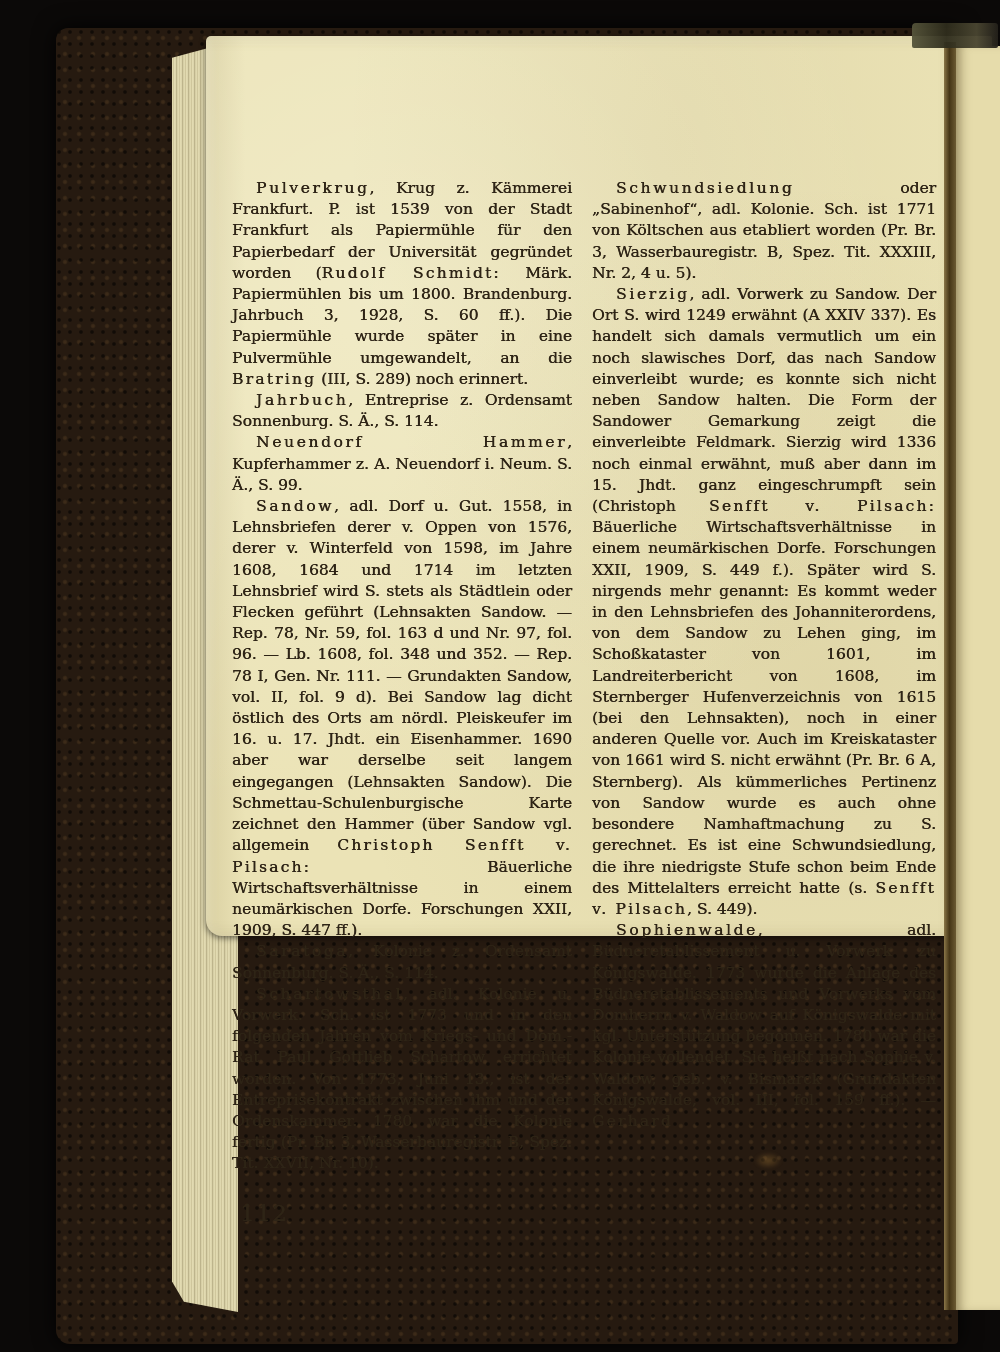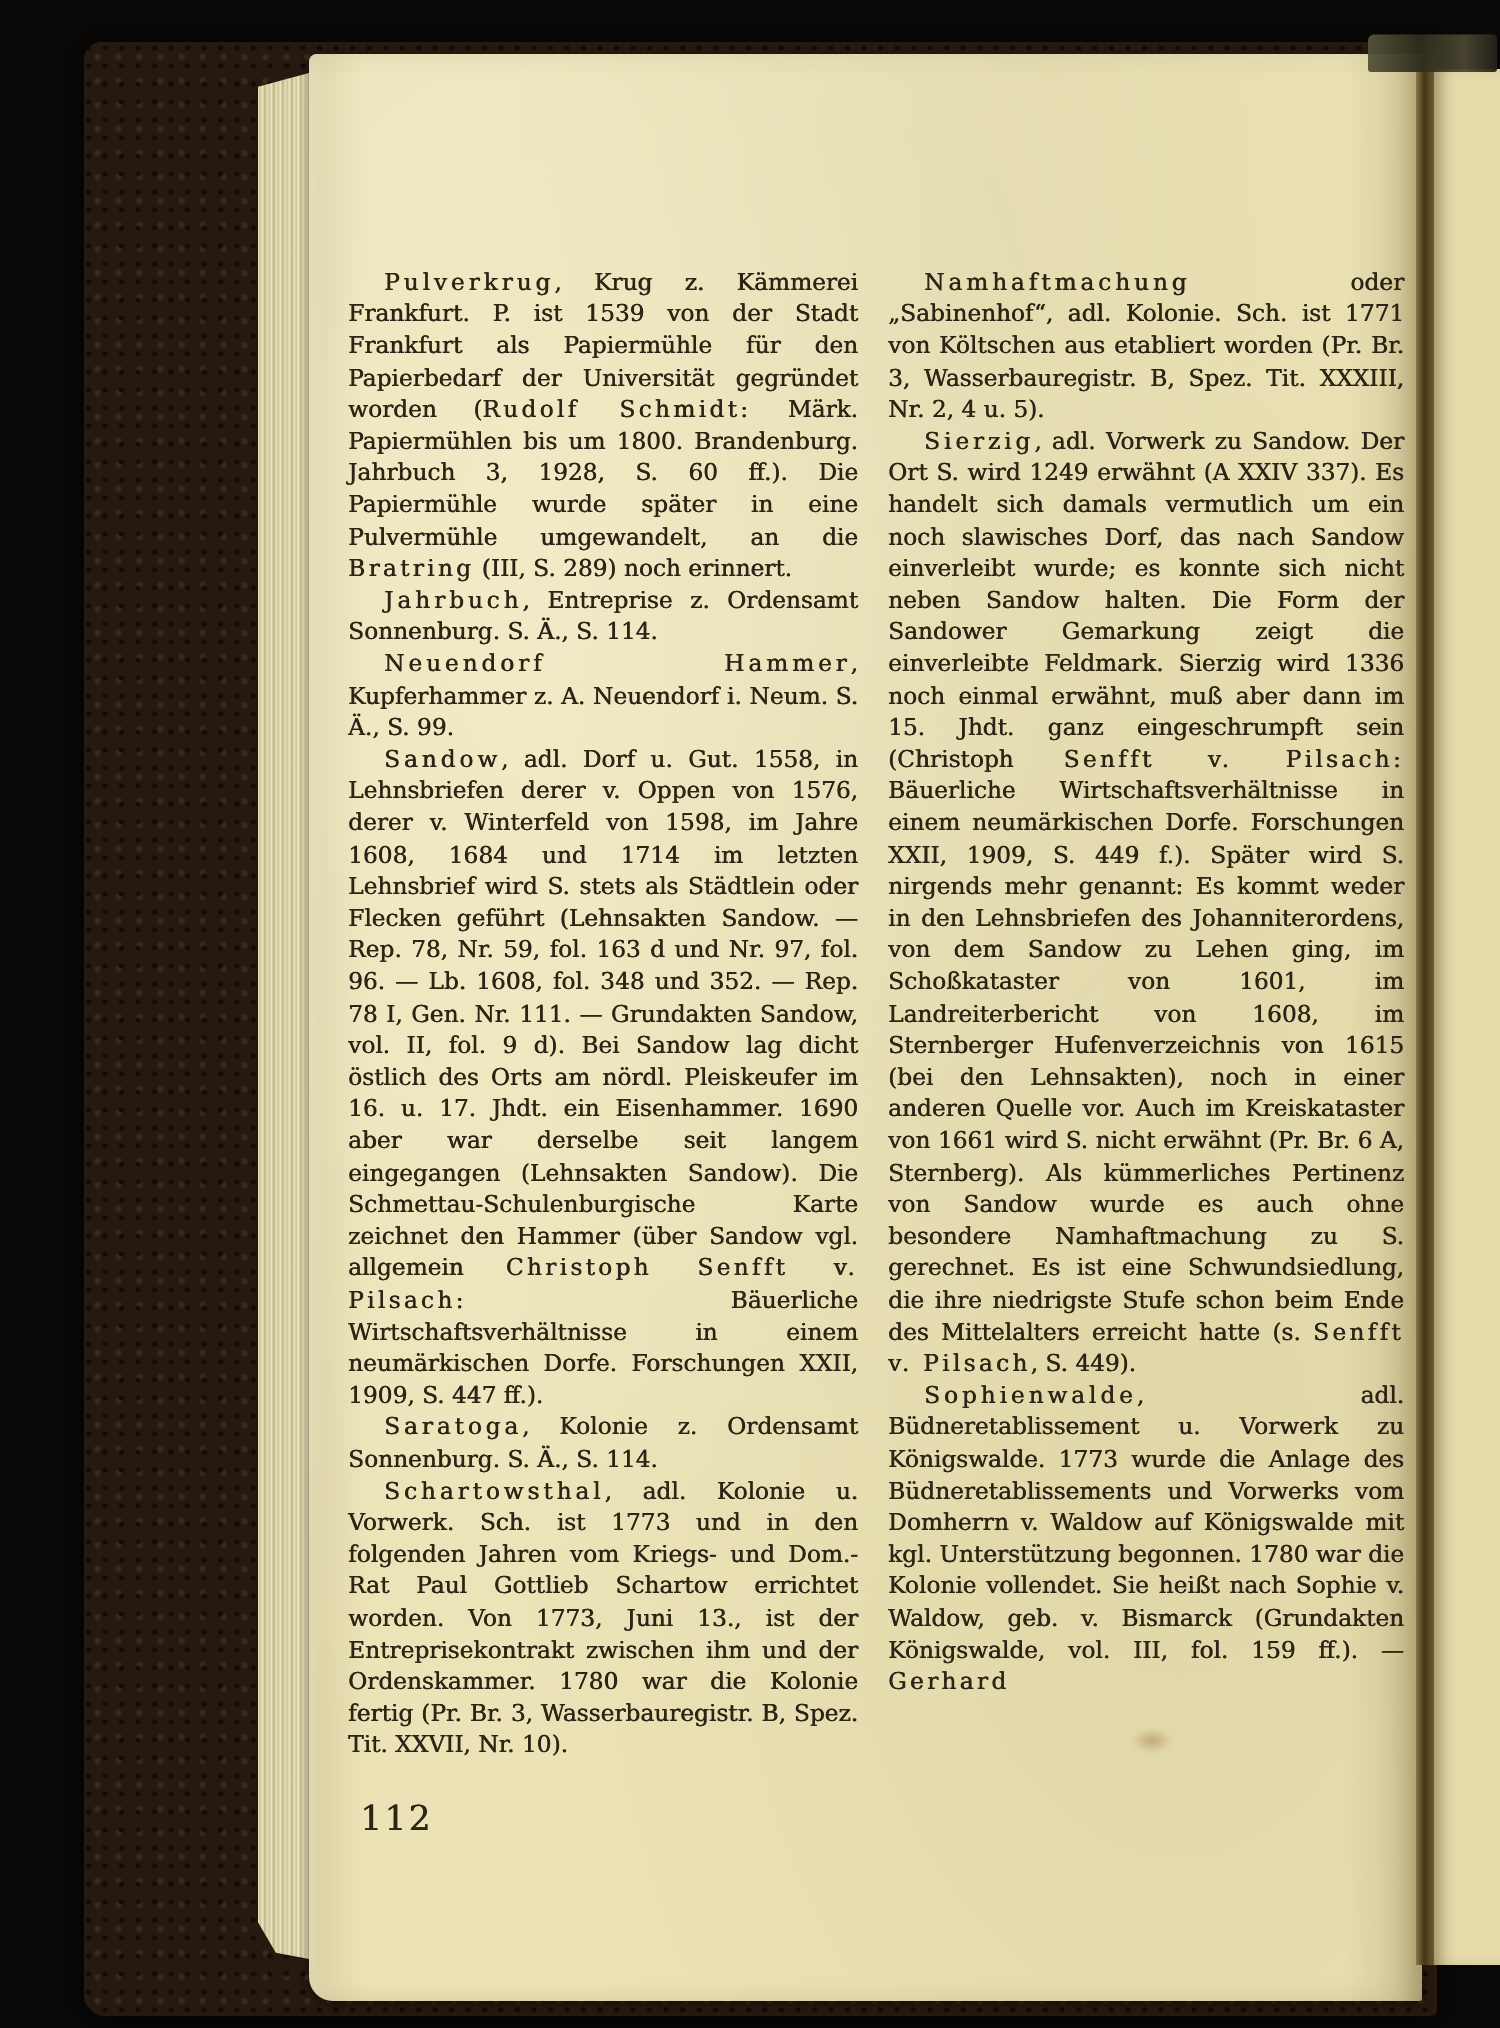--- a/index.html
+++ b/index.html
@@ -22,31 +22,32 @@
   
   .stack{
     position:absolute;left:172px;top:40px;width:66px;height:1272px;
     background:repeating-linear-gradient(90deg,
       #e8e1b8 0px,#cfc69c 1.5px,#ece5bc 3px,#bdb48c 4.5px,#e4dcb2 6px);
     clip-path:polygon(0% 1.4%,100% 0%,100% 100%,18% 99.2%,0% 97.6%);
     border-bottom-left-radius:26px;
   }
   
   .page{
-    position:absolute;left:206px;top:36px;width:742px;height:1298px;
+    position:absolute;left:206px;top:36px;width:742px;height:900px;
     background-color:#ebe3b6;
     background-image:
       radial-gradient(ellipse at 22% 28%, rgba(255,255,242,0.28), transparent 60%),
       radial-gradient(ellipse at 78% 72%, rgba(125,102,45,0.10), transparent 55%),
       radial-gradient(ellipse at 60% 12%, rgba(125,102,45,0.08), transparent 50%),
       linear-gradient(90deg, rgba(110,90,40,0.14), rgba(0,0,0,0) 5%, rgba(0,0,0,0) 93%, rgba(110,90,40,0.20));
     border-radius:5px 2px 2px 16px;
     box-shadow:inset -14px 0 22px -10px rgba(80,60,20,0.45),
                inset 3px 2px 10px rgba(255,255,245,0.25),
                0 2px 6px rgba(0,0,0,0.55);
+    padding-left:44px;
   }
   
   .gutter{
     position:absolute;left:944px;top:42px;width:12px;height:1268px;
     background:linear-gradient(90deg,#8a7648,#453516 45%,#6b5a32);
   }
   
   .facing{
     position:absolute;left:956px;top:46px;width:44px;height:1264px;
     background:#e6dcab;
@@ -103,21 +104,21 @@
 
       <p class="entry"><span class="head">Sandow</span><span>, adl. Dorf u. Gut. 1558, in Lehnsbriefen derer v. Oppen von 1576, derer v. Winterfeld von 1598, im Jahre 1608, 1684 und 1714 im letzten Lehnsbrief wird S. stets als Städtlein oder Flecken geführt (Lehnsakten Sandow. — Rep. 78, Nr. 59, fol. 163 d und Nr. 97, fol. 96. — Lb. 1608, fol. 348 und 352. — Rep. 78 I, Gen. Nr. 111. — Grundakten Sandow, vol. II, fol. 9 d). Bei Sandow lag dicht östlich des Orts am nördl. Pleiskeufer im 16. u. 17. Jhdt. ein Eisenhammer. 1690 aber war derselbe seit langem eingegangen (Lehnsakten Sandow). Die Schmettau-Schulenburgische Karte zeichnet den Hammer (über Sandow vgl. allgemein </span><span class="sperr">Christoph Senfft v. Pilsach:</span><span> Bäuerliche Wirtschaftsverhältnisse in einem neumärkischen Dorfe. Forschungen XXII, 1909, S. 447 ff.).</span></p>
 
       <p class="entry"><span class="head">Saratoga</span><span>, Kolonie z. Ordensamt Sonnenburg. S. Ä., S. 114.</span></p>
 
 
       <p class="entry"><span class="head">Schartowsthal</span><span>, adl. Kolonie u. Vorwerk. Sch. ist 1773 und in den folgenden Jahren vom Kriegs- und Dom.-Rat Paul Gottlieb Schartow errichtet worden. Von 1773, Juni 13., ist der Entreprisekontrakt zwischen ihm und der Ordenskammer. 1780 war die Kolonie fertig (Pr. Br. 3, Wasserbauregistr. B, Spez. Tit. XXVII, Nr. 10).</span></p>
     </div>
 
     <div class="col right">
-      <p class="entry"><span class="head">Namhaftmachung</span><span> oder „Sabinenhof“, adl. Kolonie. Sch. ist 1771 von Költschen aus etabliert worden (Pr. Br. 3, Wasserbauregistr. B, Spez. Tit. XXXIII, Nr. 2, 4 u. 5).</span></p>
+      <p class="entry"><span class="head">Schwundsiedlung</span><span> oder „Sabinenhof“, adl. Kolonie. Sch. ist 1771 von Költschen aus etabliert worden (Pr. Br. 3, Wasserbauregistr. B, Spez. Tit. XXXIII, Nr. 2, 4 u. 5).</span></p>
 
 
       <p class="entry"><span class="head">Sierzig</span><span>, adl. Vorwerk zu Sandow. Der Ort S. wird 1249 erwähnt (A XXIV 337). Es handelt sich damals vermutlich um ein noch slawisches Dorf, das nach Sandow einverleibt wurde; es konnte sich nicht neben Sandow halten. Die Form der Sandower Gemarkung zeigt die einverleibte Feldmark. Sierzig wird 1336 noch einmal erwähnt, muß aber dann im 15. Jhdt. ganz eingeschrumpft sein (Christoph </span><span class="sperr">Senfft v. Pilsach:</span><span> Bäuerliche Wirtschaftsverhältnisse in einem neumärkischen Dorfe. Forschungen XXII, 1909, S. 449 f.). Später wird S. nirgends mehr genannt: Es kommt weder in den Lehnsbriefen des Johanniterordens, von dem Sandow zu Lehen ging, im Schoßkataster von 1601, im Landreiterbericht von 1608, im Sternberger Hufenverzeichnis von 1615 (bei den Lehnsakten), noch in einer anderen Quelle vor. Auch im Kreiskataster von 1661 wird S. nicht erwähnt (Pr. Br. 6 A, Sternberg). Als kümmerliches Pertinenz von Sandow wurde es auch ohne besondere Namhaftmachung zu S. gerechnet. Es ist eine Schwundsiedlung, die ihre niedrigste Stufe schon beim Ende des Mittelalters erreicht hatte (s. </span><span class="sperr">Senfft v. Pilsach</span><span>, S. 449).</span></p>
 
 
       <p class="entry"><span class="head">Sophienwalde</span><span>, adl. Büdneretablissement u. Vorwerk zu Königswalde. 1773 wurde die Anlage des Büdneretablissements und Vorwerks vom Domherrn v. Waldow auf Königswalde mit kgl. Unterstützung begonnen. 1780 war die Kolonie vollendet. Sie heißt nach Sophie v. Waldow, geb. v. Bismarck (Grundakten Königswalde, vol. III, fol. 159 ff.). — </span><span class="sperr">Gerhard</span></p>
     </div>
 
   </div>
 

